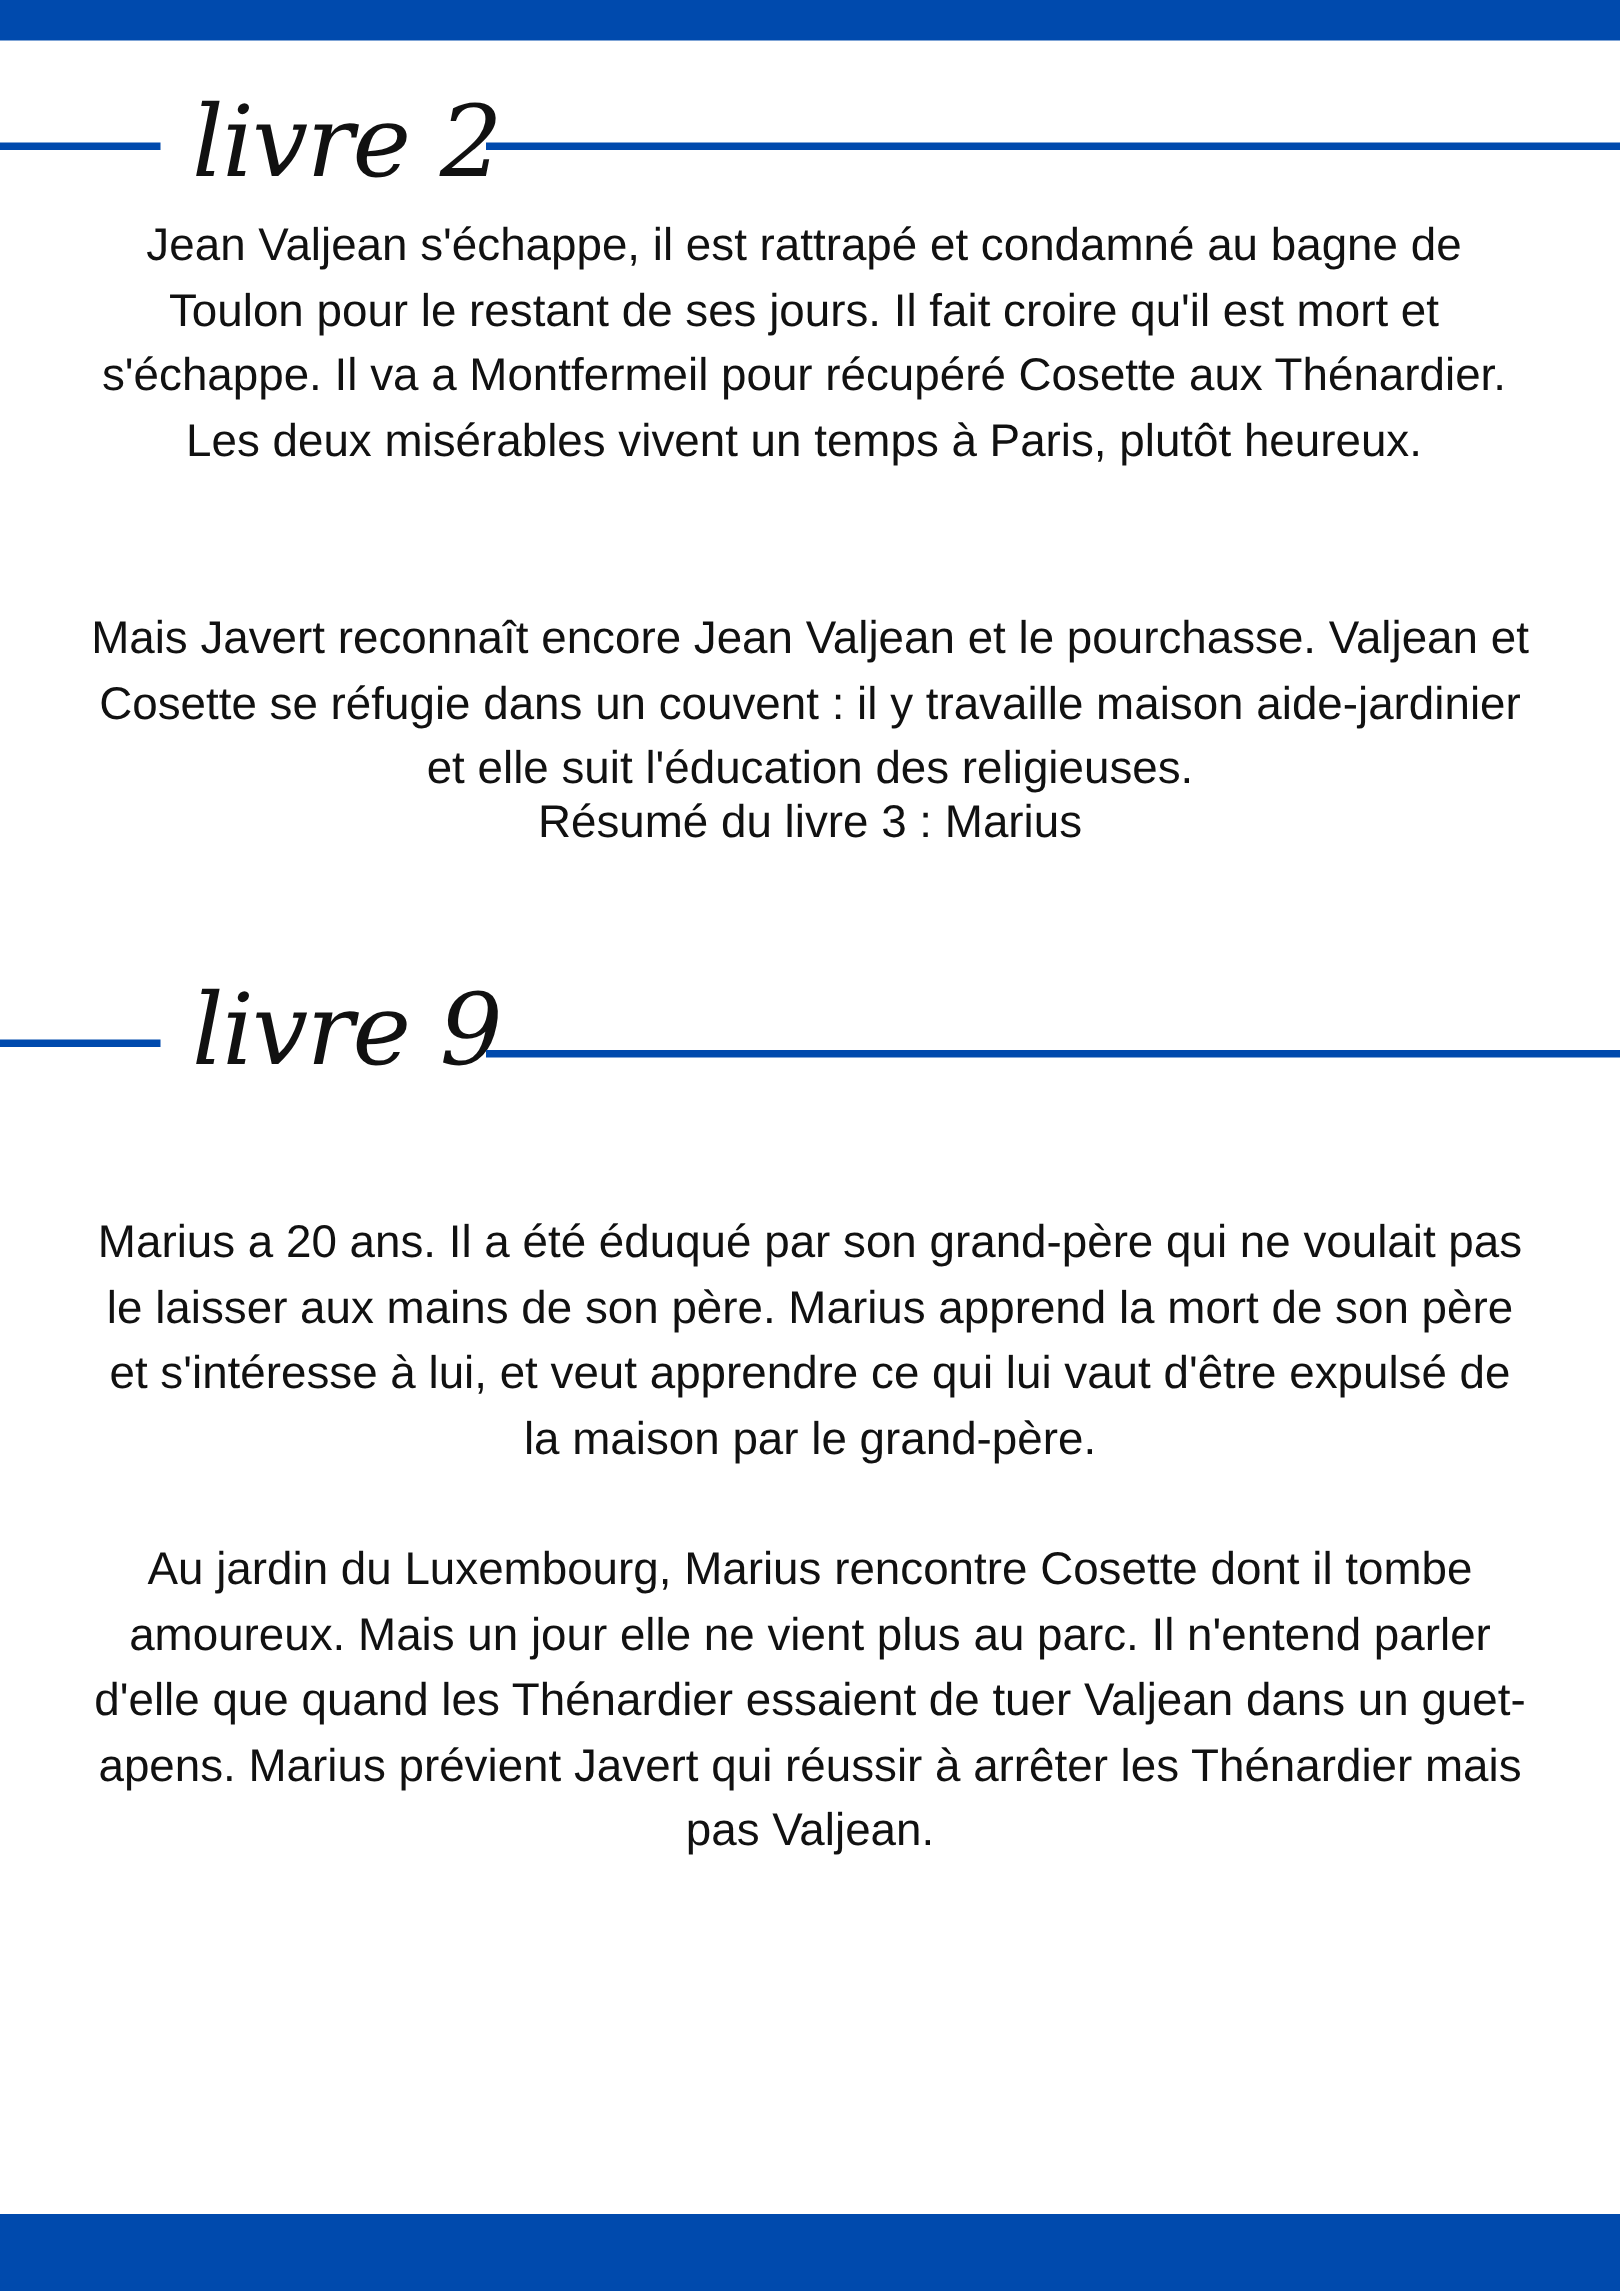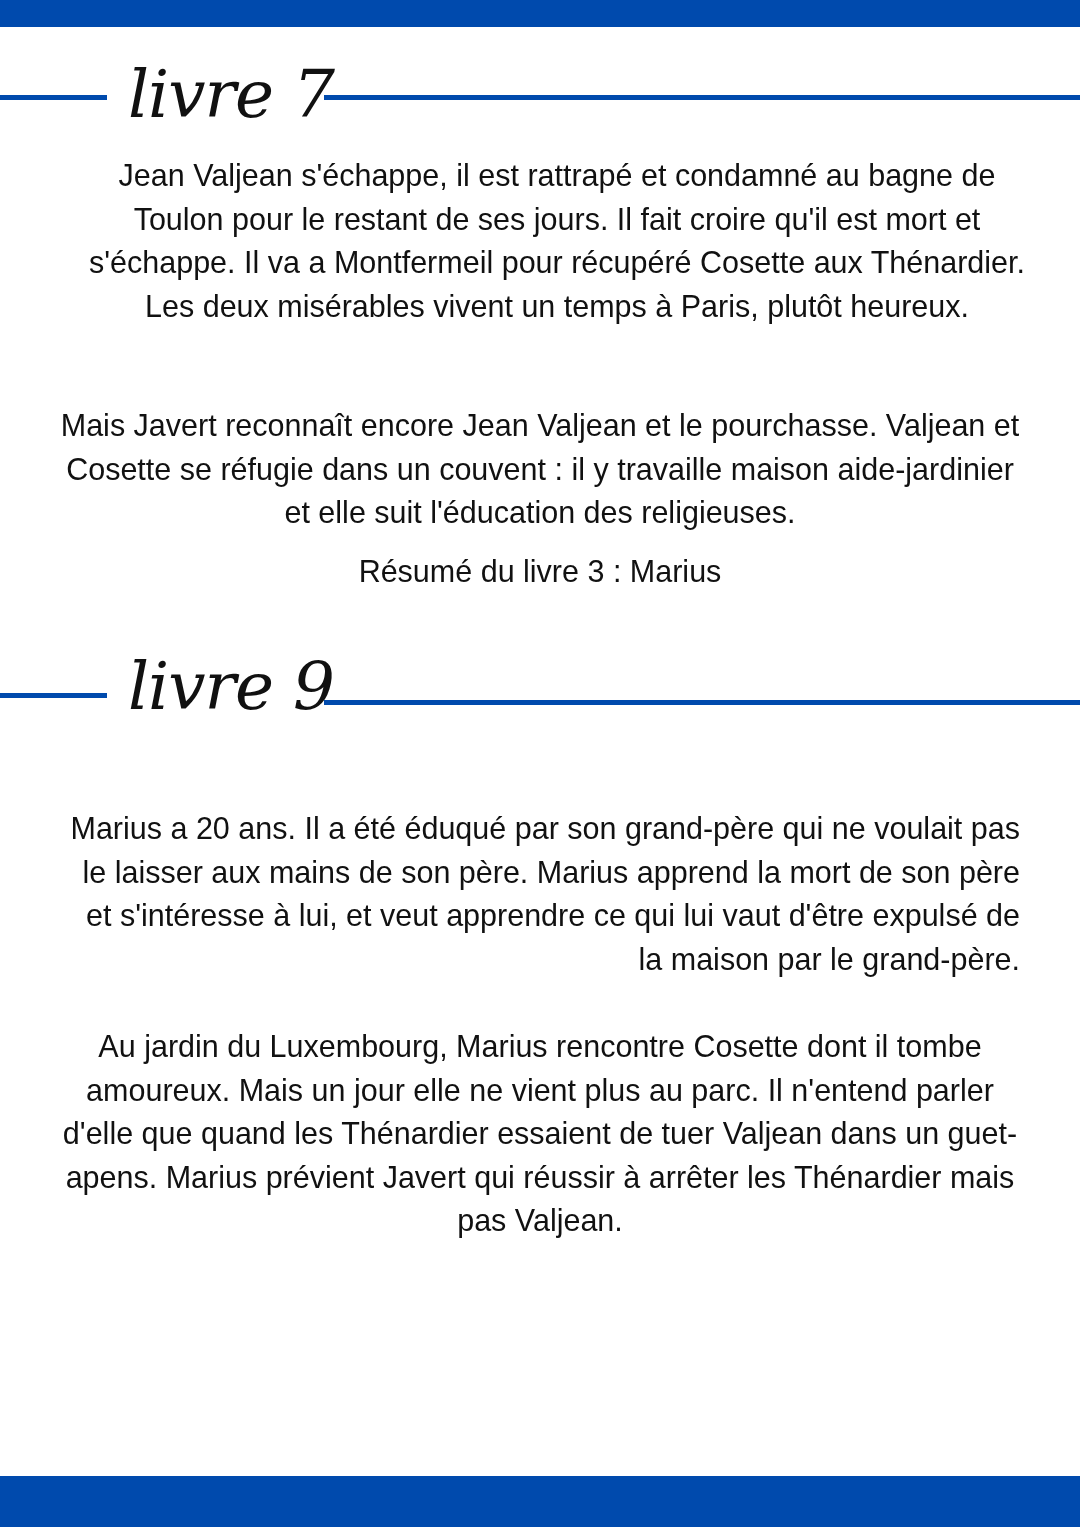--- a/index.html
+++ b/index.html
@@ -30,27 +30,27 @@
     margin: 0;
     color: #111;
   }
 </style>
 </head>
 <body>
 
 <div class="bar bar-top"></div>
 
 <div class="rule" style="left:0; top:95px; width:107px;"></div>
-<div class="heading" style="left:128px; top:62px;">livre 7</div>
+<div class="heading" style="left:128px; top:62px;">livre 2</div>
 <div class="rule" style="left:324px; top:95px; width:756px;"></div>
 
-<p class="para" style="top:142px; left:77px; width:960px;margin-top:12px;">Jean Valjean s'échappe, il est rattrapé et condamné au bagne de Toulon pour le restant de ses jours. Il fait croire qu'il est mort et s'échappe. Il va a Montfermeil pour récupéré Cosette aux Thénardier. Les deux misérables vivent un temps à Paris, plutôt heureux.</p>
+<p class="para" style="top:142px; left:56px; width:960px;">Jean Valjean s'échappe, il est rattrapé et condamné au bagne de Toulon pour le restant de ses jours. Il fait croire qu'il est mort et s'échappe. Il va a Montfermeil pour récupéré Cosette aux Thénardier. Les deux misérables vivent un temps à Paris, plutôt heureux.</p>
 <p class="para" style="top:404px; left:60px; width:960px;">Mais Javert reconnaît encore Jean Valjean et le pourchasse. Valjean et Cosette se réfugie dans un couvent : il y travaille maison aide-jardinier et elle suit l'éducation des religieuses.</p>
-<p class="para" style="top:550px;">Résumé du livre 3 : Marius</p>
+<p class="para" style="top:527px;">Résumé du livre 3 : Marius</p>
 
 <div class="rule" style="left:0; top:693px; width:107px;"></div>
 <div class="heading" style="left:128px; top:654px;">livre 9</div>
 <div class="rule" style="left:324px; top:700px; width:756px;"></div>
 
-<p class="para" style="top:807px; left:60px; width:960px;text-align:right;">Marius a 20 ans. Il a été éduqué par son grand-père qui ne voulait pas le laisser aux mains de son père. Marius apprend la mort de son père et s'intéresse à lui, et veut apprendre ce qui lui vaut d'être expulsé de la maison par le grand-père.</p>
+<p class="para" style="top:807px; left:60px; width:960px;">Marius a 20 ans. Il a été éduqué par son grand-père qui ne voulait pas le laisser aux mains de son père. Marius apprend la mort de son père et s'intéresse à lui, et veut apprendre ce qui lui vaut d'être expulsé de la maison par le grand-père.</p>
 <p class="para" style="top:1025px; left:60px; width:960px;">Au jardin du Luxembourg, Marius rencontre Cosette dont il tombe amoureux. Mais un jour elle ne vient plus au parc. Il n'entend parler d'elle que quand les Thénardier essaient de tuer Valjean dans un guet-apens. Marius prévient Javert qui réussir à arrêter les Thénardier mais pas Valjean.</p>
 
 <div class="bar bar-bottom"></div>
 
 </body></html>

